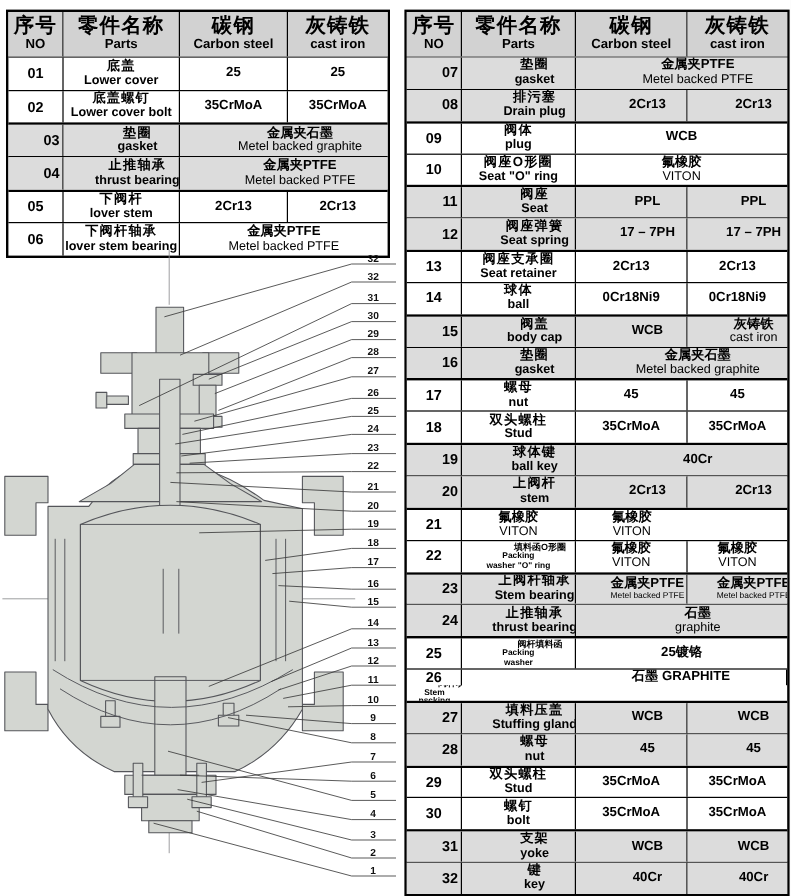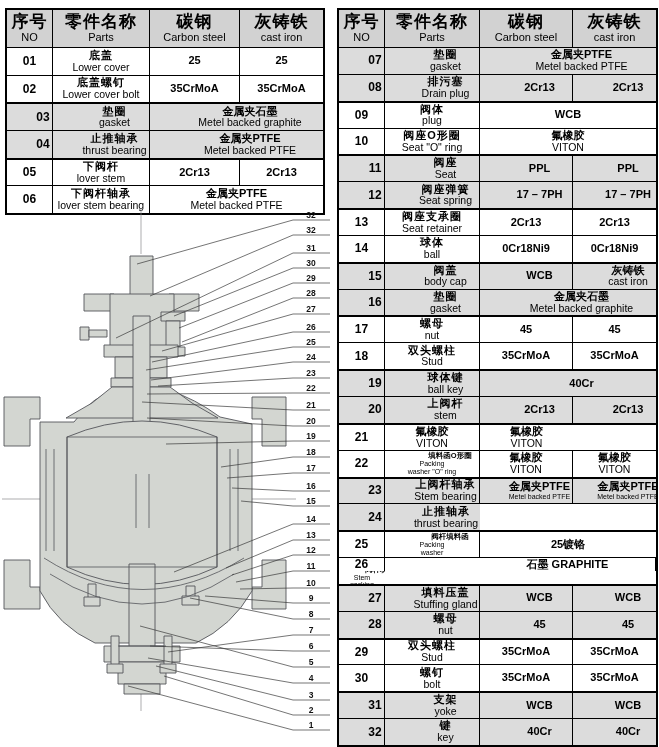--- a/index.html
+++ b/index.html
@@ -20,21 +20,21 @@
   .row.sep { border-top-width:2px; }
   .row.shaded .cell { background:#dcdcdc;padding-left:28px; }
   .cell {
     border-right:1px solid #000;
     display:flex; flex-direction:column; justify-content:center; align-items:center;
     text-align:center; overflow:hidden; line-height:1.08; padding:0 1px;
   }
   .cell:last-child { border-right:none;text-align:right; }
   .cell.merged { grid-column:3/5; }
   .cn  { font-size:11px; font-weight:700; letter-spacing:1px; white-space:nowrap; }
-  .en  { font-size:10.5px; font-weight:400; white-space:nowrap; }
+  .en  { font-size:10.5px; font-weight:700; white-space:nowrap; }
   .no  { font-size:12px; font-weight:600; }
   .v0  { font-size:11px; font-weight:600; white-space:nowrap; }
   .v1  { font-size:10.5px; font-weight:500; white-space:nowrap; }
   .sm .cn { font-size:7.5px; letter-spacing:0; line-height:1.05;margin-left:36px; }
   .sm .en { font-size:7px;  line-height:1.05; }
   .vsm .v1 { font-size:7px; }
   .hdr .cn { font-size:17px; }
   .hdr .en { font-size:11px; }
   
   .diagram { position:absolute; left:0; top:206px; }
@@ -420,20 +420,24 @@
             <span class="v1">Metel backed PTFE</span>
           </div>
         </div>
         <div class="row shaded">
           <div class="cell ">
             <span class="no">24</span>
           </div>
           <div class="cell ">
             <span class="cn">止推轴承</span>
             <span class="en">thrust bearing</span>
+          </div>
+          <div class="cell merged">
+            <span class="v0">石墨</span>
+            <span class="v1">graphite</span>
           </div>
         </div>
         <div class="row sep">
           <div class="cell ">
             <span class="no">25</span>
           </div>
           <div class="cell sm">
             <span class="cn">阀杆填料函</span>
             <span class="en">Packing</span>
             <span class="en">washer</span>

